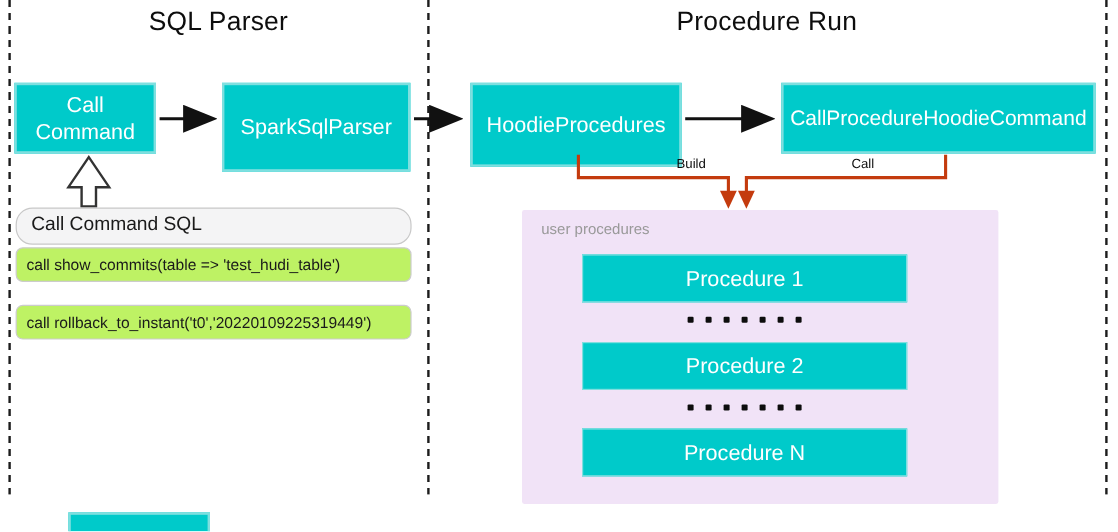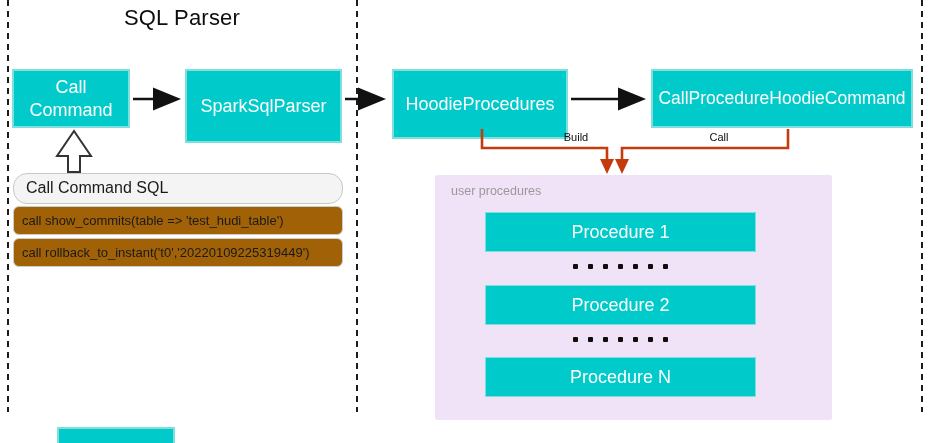--- a/index.html
+++ b/index.html
@@ -34,39 +34,40 @@
     box-sizing:border-box;
   }
   .dots{position:absolute;left:50px;width:271px;display:flex;justify-content:center;gap:10px;}
   .dots span{width:5px;height:5px;background:#0d0d0d;border-radius:1px;display:block;}
   .sql-panel{position:absolute;left:13px;top:173px;width:330px;}
   .sql-header{
     background:#f4f4f5;border:1px solid #c8c8c8;border-radius:14px;
     font-size:16px;color:#1a1a1a;padding:5px 12px 6px 12px;margin-bottom:2px;
   }
   .sql-row{
-    background:#a16207;border:1px solid #cccccc;border-radius:6px;
-    font-size:13px;color:#1a1a1a;padding:6px 8px;margin-bottom:3px;white-space:nowrap;
+    background:#bef264;border:1px solid #cccccc;border-radius:6px;
+    font-size:13px;color:#1a1a1a;padding:6px 8px;margin-bottom:19px;white-space:nowrap;
   }
   .cropped-frag{
     position:absolute;left:57px;top:427px;width:118px;height:16px;
     background:var(--teal,#00caca);border:2px solid var(--teal-border,#7fdfdf);
     border-bottom:none;box-sizing:border-box;
   }
 </style>
 </head>
 <body>
 
 <div id="canvas">
 
   <div class="vline" style="left:7px"></div>
   <div class="vline" style="left:356px"></div>
   <div class="vline" style="left:921px"></div>
 
   <div class="section-title" style="left:8px;width:348px">SQL Parser</div>
+  <div class="section-title" style="left:357px;width:564px">Procedure Run</div>
 
   <div class="node" style="left:12px;top:69px;width:118px;height:59px">Call Command</div>
   <div class="node" style="left:185px;top:69px;width:157px;height:74px">SparkSqlParser</div>
   <div class="node" style="left:392px;top:69px;width:176px;height:70px">HoodieProcedures</div>
   <div class="node" style="left:651px;top:69px;width:262px;height:59px;font-size:17.5px">CallProcedureHoodieCommand</div>
 
   <svg class="overlay" width="932" height="443" viewBox="0 0 932 443">
     <defs>
       <marker id="arrowBlack" markerWidth="11" markerHeight="9" refX="9" refY="4.5" orient="auto">
         <path d="M0 0 L11 4.5 L0 9 z" fill="#111"></path>

